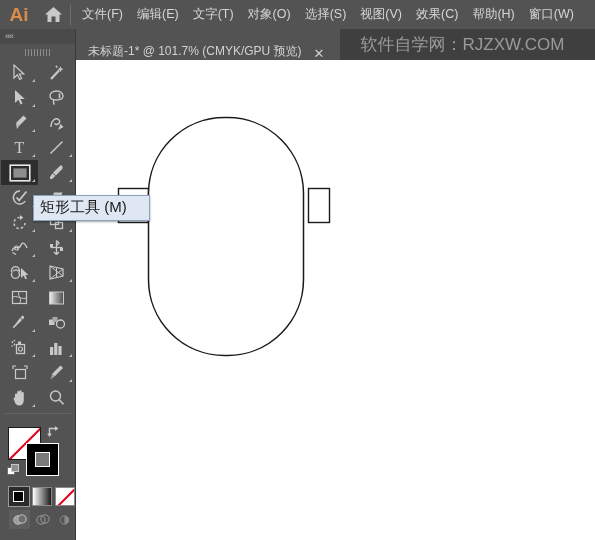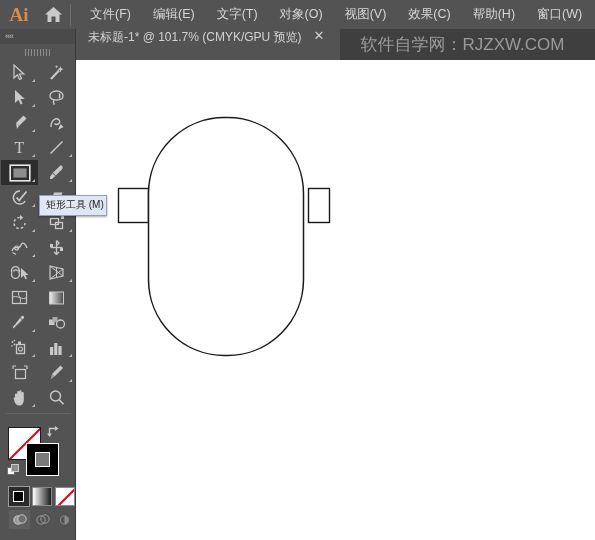--- a/index.html
+++ b/index.html
@@ -26,21 +26,21 @@
     position: absolute;
     left: 0; top: 0;
     width: 595px; height: 29px;
     background: #535353;
     display: flex;
     align-items: center;
   }
   #ai-logo {
     width: 38px;
     text-align: center;
-    font-family: Liberation Serif, serif;
+    font-family: Liberation Sans, sans-serif;
     font-size: 19px;
     font-weight: bold;
     color: #d98c4a;
     letter-spacing: 0px;
     line-height: 29px;
   }
   #home-icon {
     width: 30px;
     display: flex;
     align-items: center;
@@ -52,36 +52,35 @@
     background: #6d6d6d;
     margin: 0 4px 0 2px;
   }
   .menu-item {
     color: #d6d6d6;
     font-size: 12.5px;
     padding: 0 7px;
     line-height: 29px;
     white-space: nowrap;
     cursor: default;
-    margin-left: 8px;
   }
 
   
   #tabbar {
     position: absolute;
     left: 76px; top: 29px;
     width: 519px; height: 31px;
     background: #3f3f3f;
     display: flex;
     align-items: stretch;
   }
   #doc-tab {
     background: #535353;
     display: flex;
-    align-items: flex-start;
+    align-items: flex-end;
     padding: 0 14px 0 12px;
     height: 31px;
     box-sizing: border-box;
   }
   #doc-tab-title {
     color: #d2d2d2;
     font-size: 12px;
     white-space: nowrap;
   }
   #doc-tab-close {
@@ -269,26 +268,26 @@
     left: 76px; top: 60px;
     width: 519px;
     height: 480px;
     background: #ffffff;
     overflow: hidden;
   }
 
   
   #tooltip {
     position: absolute;
-    left: 39px; top: 195px;
+    left: 33px; top: 195px;
     background: #dfe7f2;
     border: 1px solid #8ea0bb;
     color: #1a1a1a;
-    font-size: 10px;
-    padding: 2px 2px 3px 6px;
+    font-size: 15px;
+    padding: 2px 22px 3px 6px;
     white-space: nowrap;
     z-index: 50;
     box-shadow: 0 1px 2px rgba(0,0,0,0.35);
   }
 </style>
 </head>
 <body>
 
 <div id="app">
 
@@ -297,20 +296,21 @@
     <div id="home-icon">
       <svg width="19" height="17" viewBox="0 0 19 17">
         <path d="M9.5 1 L18 8.5 L15.5 8.5 L15.5 16 L11.5 16 L11.5 10.5 L7.5 10.5 L7.5 16 L3.5 16 L3.5 8.5 L1 8.5 Z" fill="#c9c9c9"></path>
       </svg>
     </div>
     <div id="menu-divider"></div>
     <div class="menu-item">文件(F)</div>
     <div class="menu-item">编辑(E)</div>
     <div class="menu-item">文字(T)</div>
     <div class="menu-item">对象(O)</div>
+    <div class="menu-item">选择(S)</div>
     <div class="menu-item">视图(V)</div>
     <div class="menu-item">效果(C)</div>
     <div class="menu-item">帮助(H)</div>
     <div class="menu-item">窗口(W)</div>
   </div>
 
   <div id="tabbar">
     <div id="doc-tab">
       <span id="doc-tab-title">未标题-1* @ 101.7% (CMYK/GPU 预览)</span>
       <span id="doc-tab-close">✕</span>

